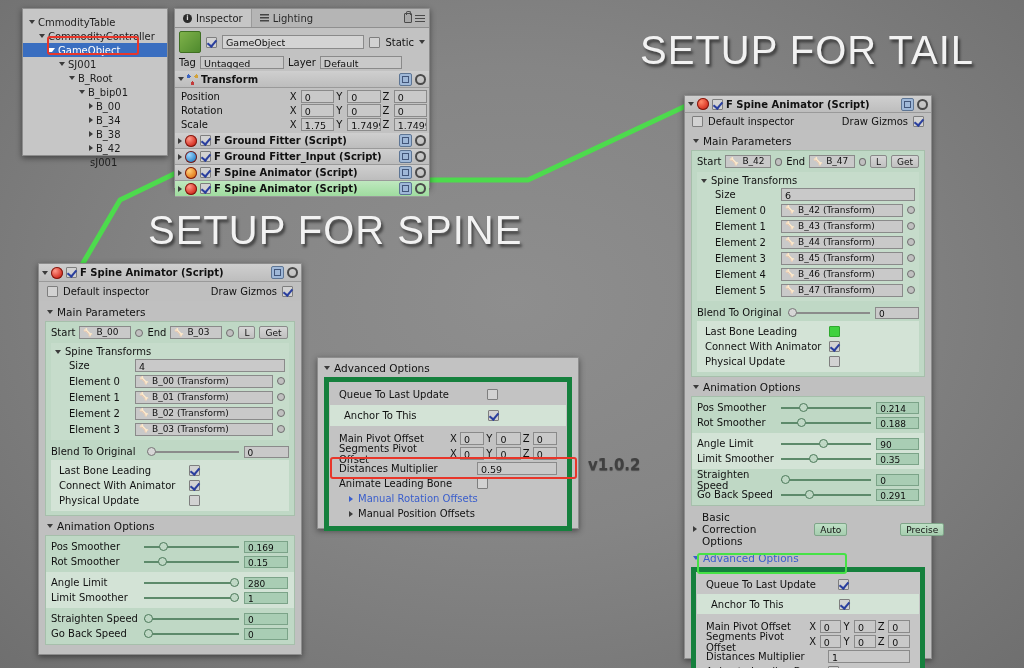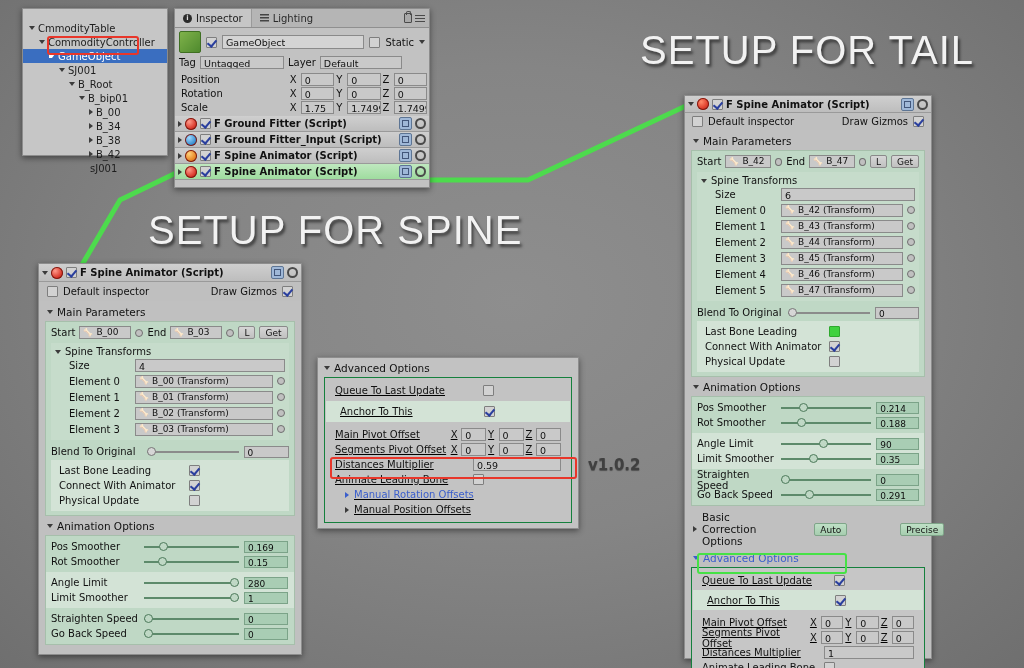--- a/index.html
+++ b/index.html
@@ -44,21 +44,21 @@
   .scriptball{width:12px;height:12px;border-radius:50%;
        background:radial-gradient(circle at 35% 32%,#ff8a6a 0%,#e0402e 55%,#a3231a 100%);
        box-shadow:inset 0 0 0 1px #7d1a12;}
   .scriptball.orange{background:radial-gradient(circle at 35% 32%,#ffd07a 0%,#e98a2a 55%,#b0601a 100%);}
   .scriptball.red2{background:radial-gradient(circle at 35% 32%,#ff9a8a 0%,#d9382b 60%,#93150f 100%);}
 
   
   .grp{background:#bfd8c5;border:1px solid #a6bfab;}
   .grp2{background:#c6dccb;}
   .grpalt{background:#d3e3d6;}
-  .sect{background:#c3c3c3;border:1px solid #15803d;text-decoration:underline;}
+  .sect{background:#c3c3c3;border:5px solid #15803d;}
 
   .slider{position:relative;height:11px;flex:1;}
   .slider .track{position:absolute;left:0;right:0;top:5px;height:2px;background:#5d8a6b;}
   .slider .track.gray{background:#8b8b8b;}
   .slider .knob{position:absolute;top:1px;width:9px;height:9px;border-radius:50%;
        background:#bfd8c5;border:1px solid #4d7a5b;box-sizing:border-box;}
   .slider .knob.gray{background:#d6d6d6;border-color:#777;}
   .numfld{width:44px;height:12px;line-height:12px;font-size:9px;background:#a9cdb4;border:1px solid #7ba388;
        padding:0 3px;color:#0d0d0d;box-sizing:border-box;}
   .numfld.gray{background:#c9c9c9;border-color:#8a8a8a;}
@@ -91,21 +91,21 @@
   svg.arrows{position:absolute;left:0;top:0;width:1024px;height:668px;pointer-events:none;}
 </style>
 </head>
 <body>
 
 <svg class="arrows" viewBox="0 0 1024 668">
   <polyline points="420,180 528,180 690,104" fill="none" stroke="#4ddb4d" stroke-width="5" stroke-linejoin="round" stroke-linecap="round"></polyline>
   <polyline points="178,172 120,200 76,275" fill="none" stroke="#4ddb4d" stroke-width="5" stroke-linejoin="round" stroke-linecap="round"></polyline>
 </svg>
 
-<div class="panel hier" style="left:22px;top:8px;width:146px;height:148px;padding:12px 0 0 0;">
+<div class="panel hier" style="left:22px;top:8px;width:146px;height:148px;padding:6px 0 0 0;">
   <div id="hier-list">
       <div class="hrow " style="padding-left:6px">
         <span class="htri open"></span>
               <span>CmmodityTable</span>
       </div>
       <div class="hrow " style="padding-left:16px">
         <span class="htri open"></span>
               <span>CommodityController</span>
       </div>
       <div class="hrow sel" style="padding-left:26px">
@@ -175,20 +175,31 @@
     <span class="tri down"></span>
   </div>
 
   <div class="row" style="padding:3px 4px 2px 4px;gap:4px;">
     <span>Tag</span>
     <span class="fld" style="width:84px;">Untagged</span>
     <span>Layer</span>
     <span class="fld" style="width:82px;">Default</span>
   </div>
 
+  <div class="hdrbar">
+    <span class="tri down"></span>
+    <span style="display:inline-block;width:11px;height:11px;background:
+            radial-gradient(circle at 50% 85%,#c23b3b 0 2px,transparent 2px),
+            radial-gradient(circle at 14% 22%,#3b64c2 0 2px,transparent 2px),
+            radial-gradient(circle at 86% 22%,#d2a33b 0 2px,transparent 2px);"></span>
+    <span>Transform</span>
+    <span style="flex:1"></span>
+    <span class="boxicon"></span>
+    <span class="gear"></span>
+  </div>
   <div id="transform-rows" style="padding:1px 2px 2px 2px;background:#c2c2c2;">
     <div class="row" style="height:14px;gap:2px;">
       <span style="width:118px;padding-left:4px;">Position</span>
       <span style="width:10px;">X</span>
       <span class="fld" style="width:36px;">0</span>
       <span style="width:10px;">Y</span>
       <span class="fld" style="width:36px;">0</span>
       <span style="width:10px;">Z</span>
       <span class="fld" style="width:36px;">0</span>
     </div>

